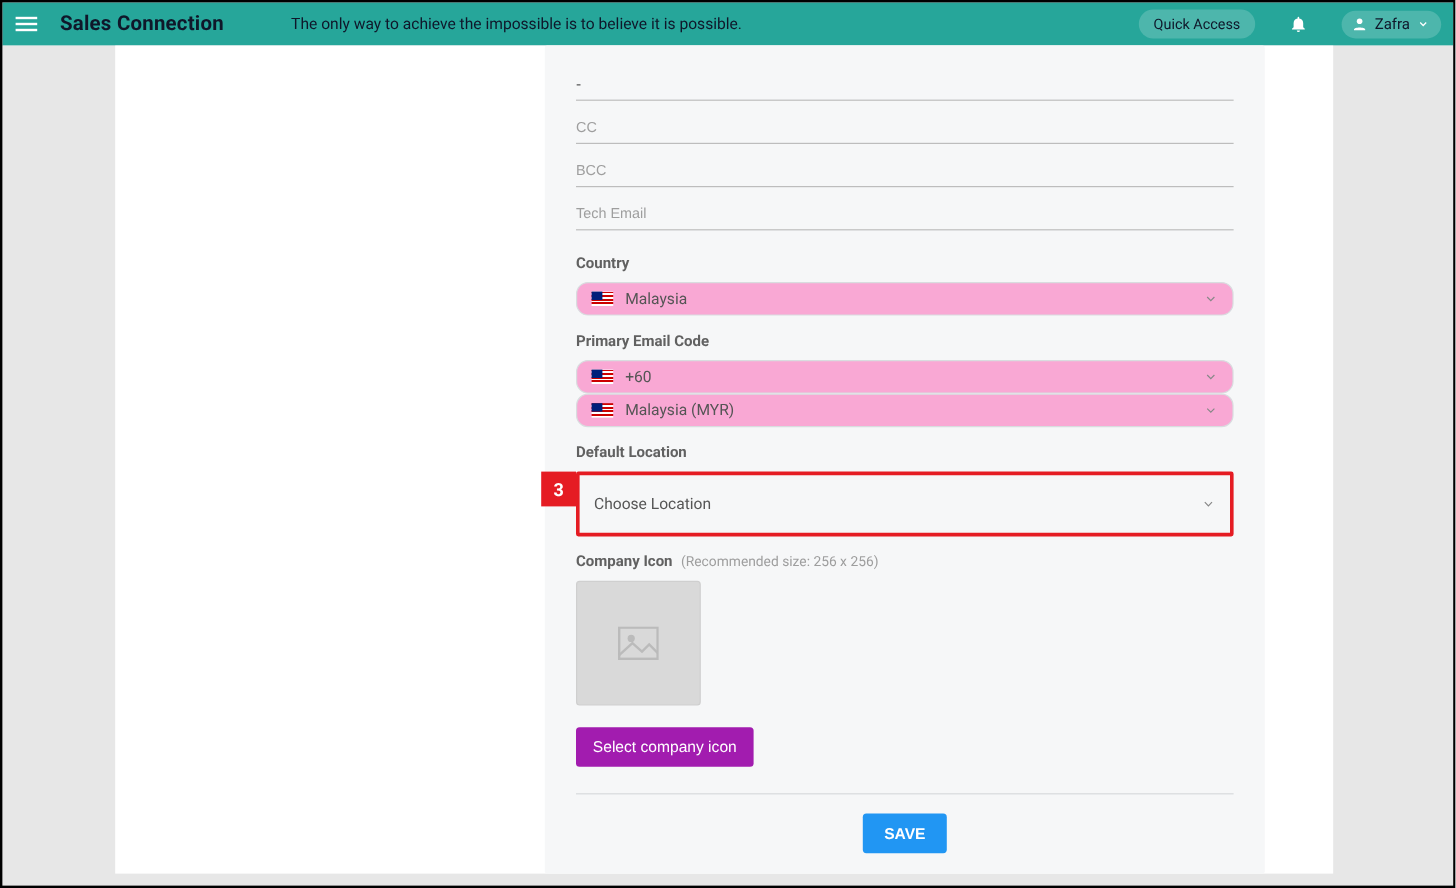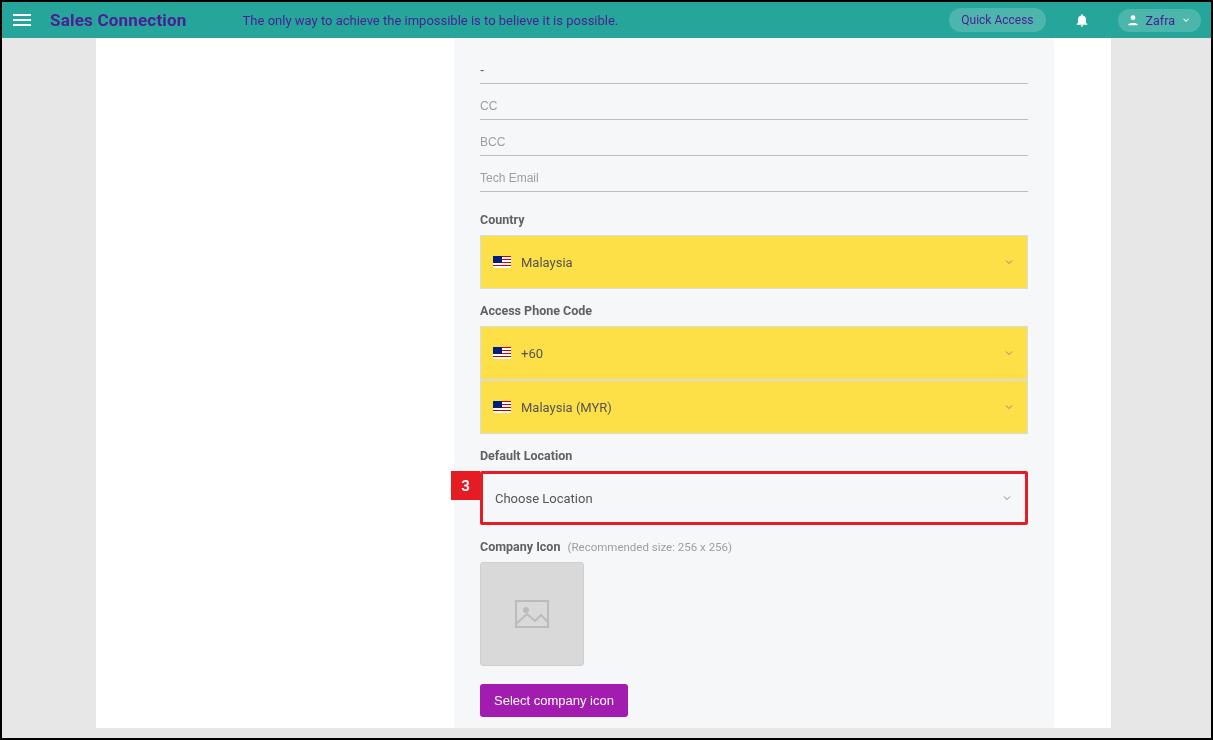--- a/index.html
+++ b/index.html
@@ -22,21 +22,21 @@
   }
 
   
   .topbar {
     position: absolute;
     top: 2px; left: 2px; right: 2px;
     height: 36px;
     background: #26a69a;
     display: flex;
     align-items: center;
-    color: #4c1d95;
+    color: #0f172a;
     font-size: 13px;
     padding: 0 10px 0 6px;
     justify-content: flex-end;
   }
   .hamburger {
     display:flex; flex-direction:column; justify-content:center; gap:3px;
     width:28px; height:28px; align-items:center; cursor:pointer;
   }
   .hamburger span { display:block; width:18px; height:2px; background:#fff; }
   .brand {
@@ -115,24 +115,24 @@
     margin-bottom: 8px;
   }
   .section-label .hint {
     font-weight:400;
     color:#9e9e9e;
     font-size:11.5px;
     margin-left:4px;
   }
 
   .select-box {
-    background:#fde047;
+    background:#f9a8d4;
     border:1px solid #d9dcdf;
-    border-radius:0;
-    height:54px;
+    border-radius:10px;
+    height:28px;
     display:flex;
     align-items:center;
     padding:0 12px;
     font-size:13px;
     color:#555;
     cursor:pointer;
     position:relative;
   }
   .select-box .flag {
     width:18px; height:12px; margin-right:10px; flex-shrink:0;
@@ -245,21 +245,21 @@
 
       <div class="section-label">Country</div>
       <div class="select-box">
         <span class="flag"></span>
         <span>Malaysia</span>
         <svg class="chev" viewBox="0 0 24 24" fill="none" stroke="#888" stroke-width="2">
           <polyline points="6 9 12 15 18 9"></polyline>
         </svg>
       </div>
 
-      <div class="section-label">Access Phone Code</div>
+      <div class="section-label">Primary Email Code</div>
       <div class="select-box">
         <span class="flag"></span>
         <span>+60</span>
         <svg class="chev" viewBox="0 0 24 24" fill="none" stroke="#888" stroke-width="2">
           <polyline points="6 9 12 15 18 9"></polyline>
         </svg>
       </div>
 
       <div class="select-box">
         <span class="flag"></span>

